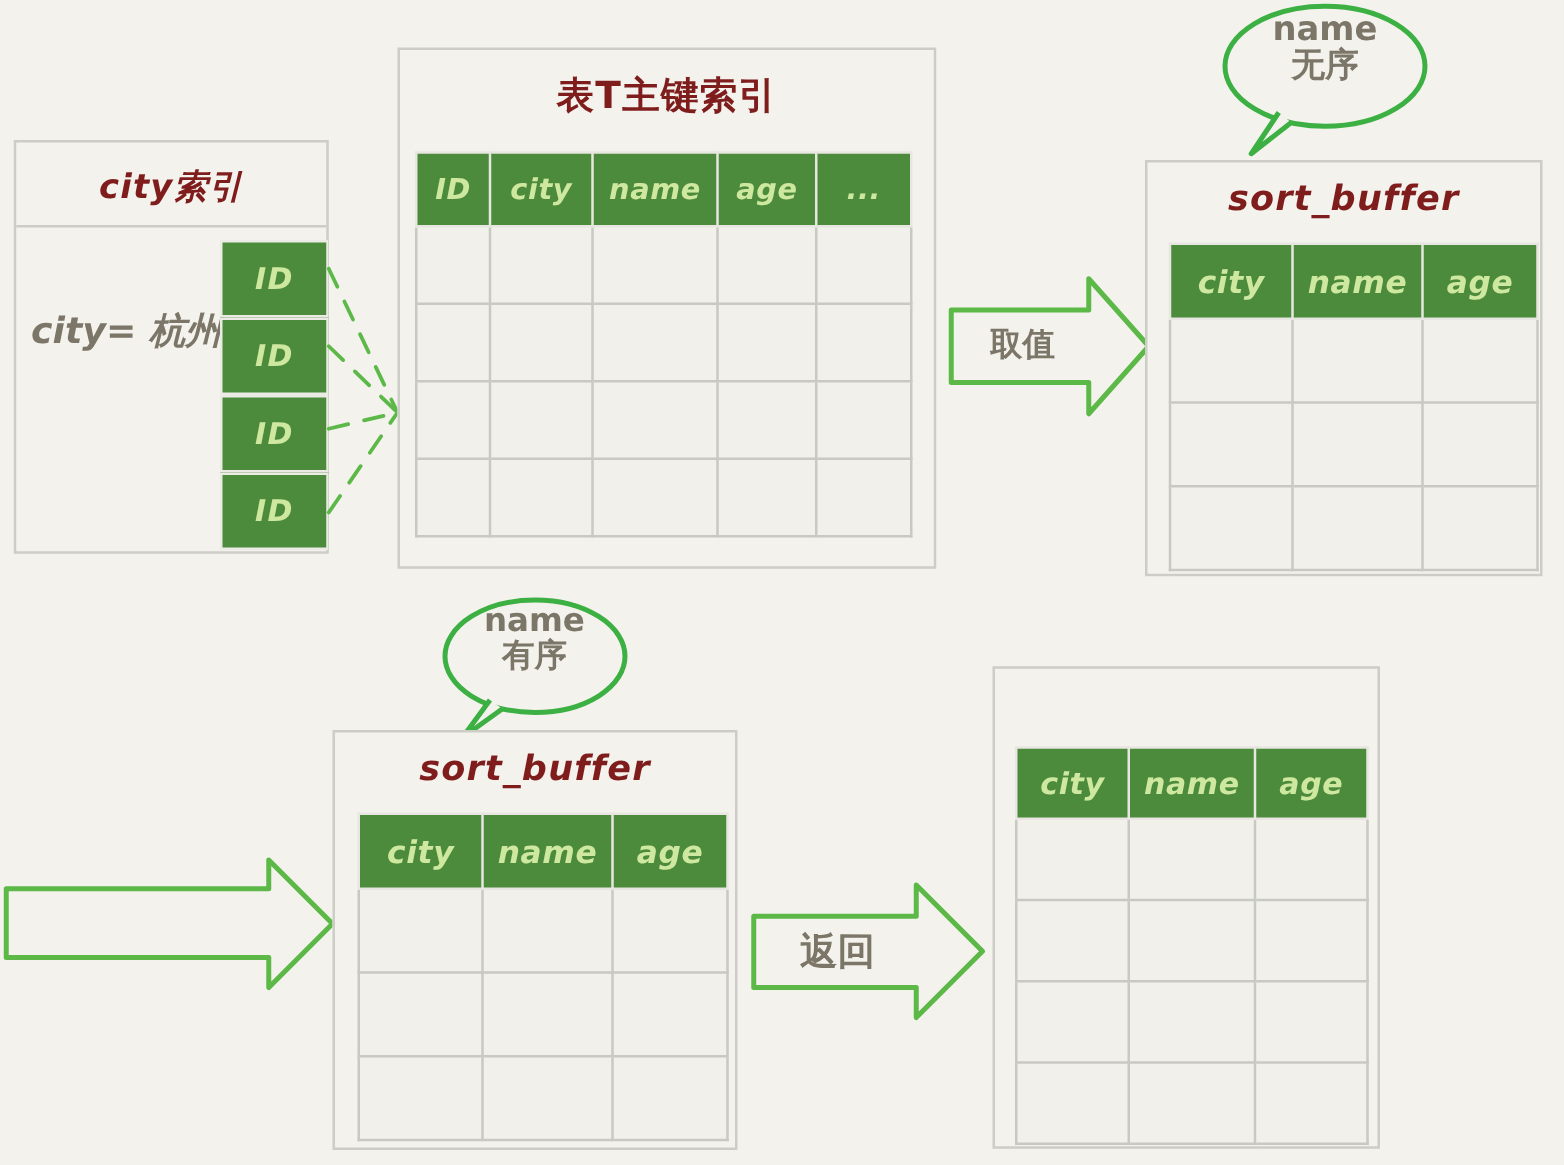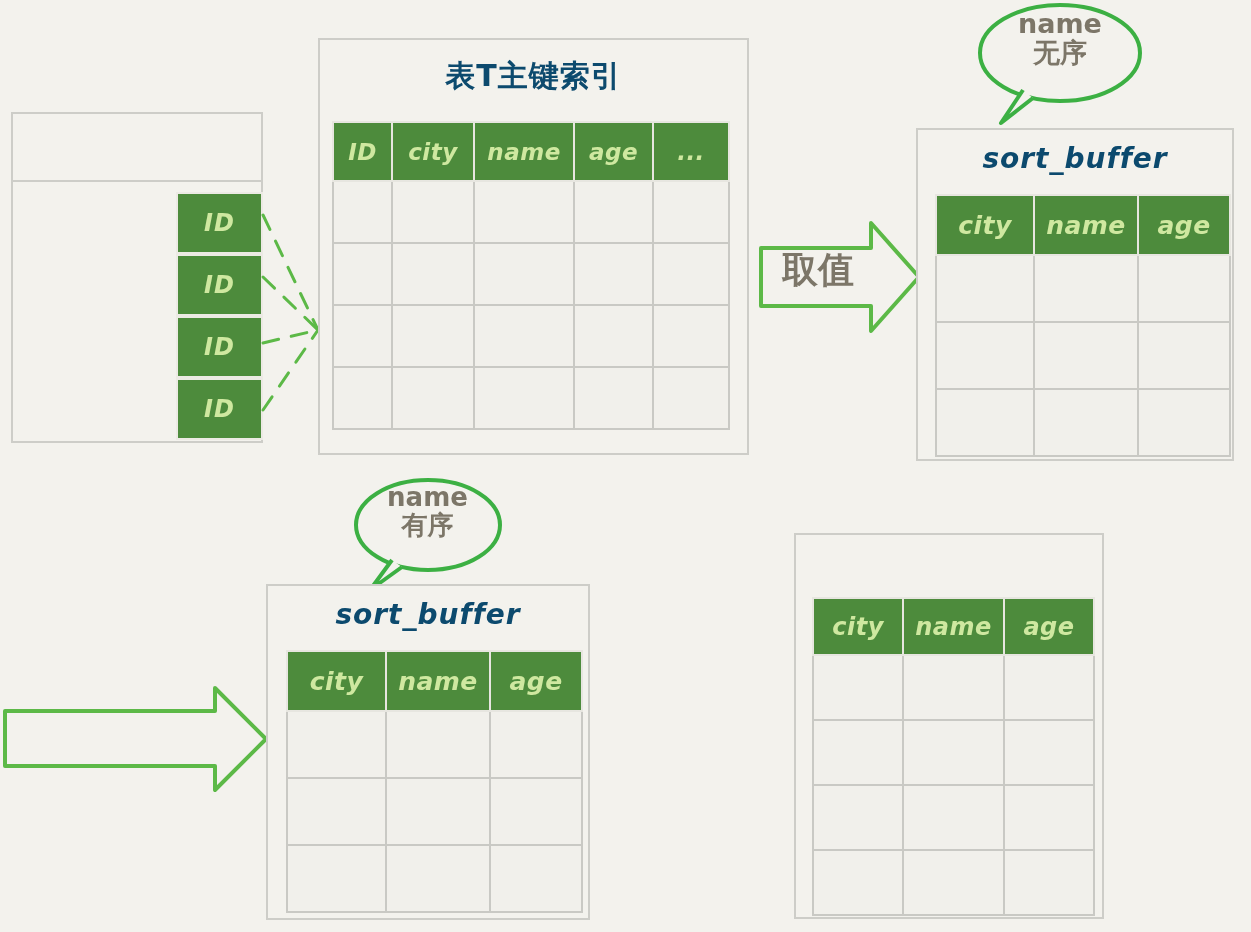--- a/index.html
+++ b/index.html
@@ -21,21 +21,21 @@
     position: absolute;
     border: 2px solid #cdcdc8;
     background: #f3f2ed;
     box-sizing: border-box;
   }
   .panel-title {
     position: absolute;
     left: 0;
     width: 100%;
     text-align: center;
-    color: #0c4a6e;
+    color: #7f1d1d;
     font-family: "DejaVu Sans", sans-serif;
     font-weight: bold;
     letter-spacing: 1px;
     white-space: nowrap;
   }
 
   
   .grid {
     position: absolute;
     border-collapse: collapse;
@@ -155,21 +155,24 @@
   }
 
   .dashes { position: absolute; left: 0; top: 0; pointer-events: none; }
 </style>
 </head>
 <body>
 
 <div id="canvas">
 
   <div class="panel" id="city-index">
+    <div class="panel-title" id="city-index-title">city索引</div>
     <div class="hdr-line"></div>
+    <div id="city-eq">city=
+杭州</div>
     <div class="id-col">
       <div class="id-cell">ID</div>
       <div class="id-cell">ID</div>
       <div class="id-cell">ID</div>
       <div class="id-cell">ID</div>
     </div>
   </div>
 
   <svg class="dashes" width="1251" height="932">
     <g stroke="#5cb947" stroke-width="3" fill="none" stroke-dasharray="16 13" stroke-linecap="round">
@@ -220,21 +223,21 @@
             <td></td>
           </tr>
     </tbody>
       </table>
   </div>
 
   <div class="arrow" style="left:758px; top:218px;">
     <svg width="164" height="118" viewBox="0 0 164 118">
       <path d="M3 30 L113 30 L113 5 L161 59 L113 113 L113 88 L3 88 Z" fill="none" stroke="#5cb947" stroke-width="4" stroke-linejoin="round"></path>
     </svg>
-    <div class="arrow-label" style="left:12px; top:28px; width:96px; font-size:36px;">取值</div>
+    <div class="arrow-label" style="left:12px; top:40px; width:96px; font-size:26px;">取值</div>
   </div>
 
   <div class="callout" style="left:975px; top:2px;">
     <svg width="170" height="126" viewBox="0 0 170 126">
       <ellipse cx="85" cy="51" rx="80" ry="48" fill="none" stroke="#3cb043" stroke-width="4"></ellipse>
       <path d="M48 88 L26 121 L58 96" fill="#f3f2ed" stroke="#3cb043" stroke-width="4" stroke-linejoin="round"></path>
     </svg>
     <div class="callout-text" style="top:7px; font-size:27px;">name
 无序</div>
   </div>
@@ -303,20 +306,26 @@
           </tr>
       <tr>
             <td></td>
             <td></td>
             <td></td>
           </tr>
     </tbody>
       </table>
   </div>
 
+  <div class="arrow" style="left:600px; top:702px;">
+    <svg width="190" height="118" viewBox="0 0 190 118">
+      <path d="M3 31 L133 31 L133 6 L186 59 L133 112 L133 88 L3 88 Z" fill="none" stroke="#5cb947" stroke-width="4" stroke-linejoin="round"></path>
+    </svg>
+    <div class="arrow-label" style="left:14px; top:39px; width:112px; font-size:30px;">返回</div>
+  </div>
 
   <div class="panel" id="result-set">
     <table class="grid" id="result-set-grid">
       <tbody>
           <tr class="head">
         <td style="width:88px">city</td>
         <td style="width:99px">name</td>
         <td style="width:88px">age</td>
       </tr>
       <tr>

